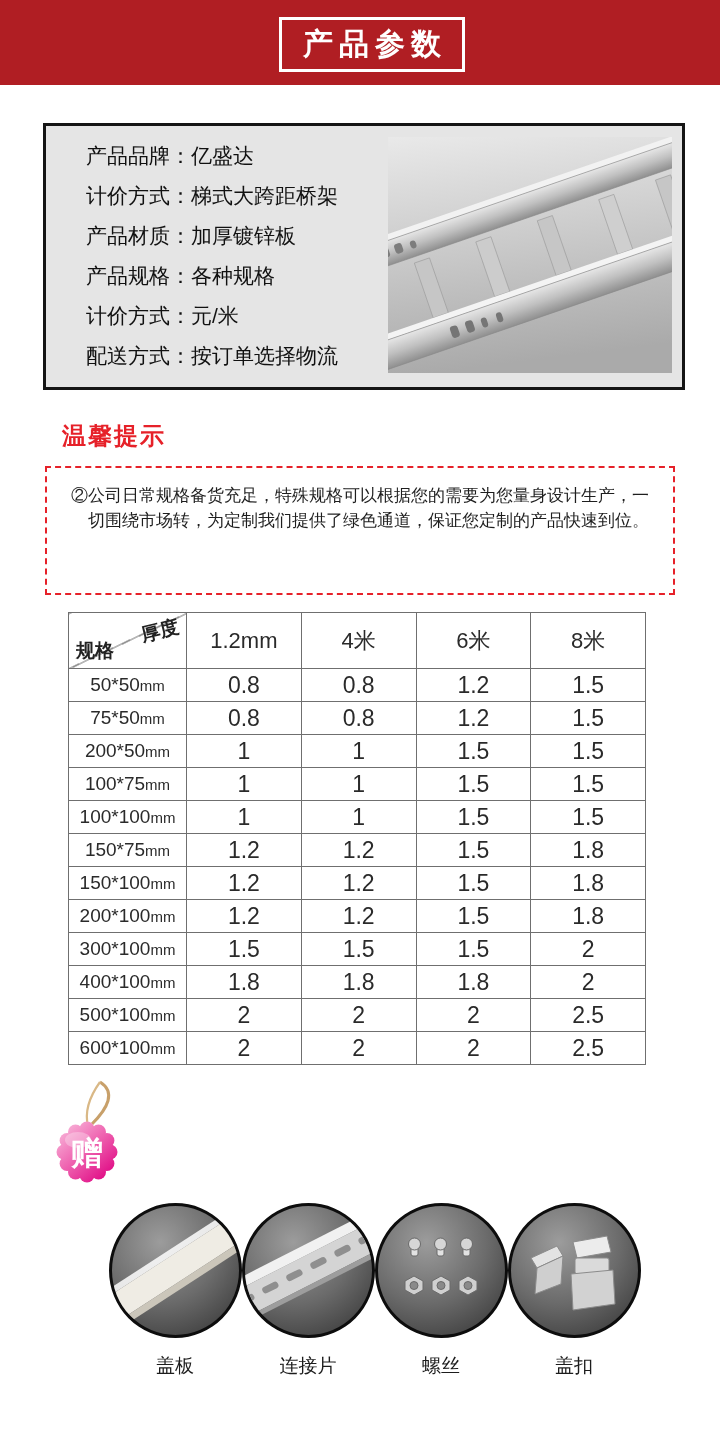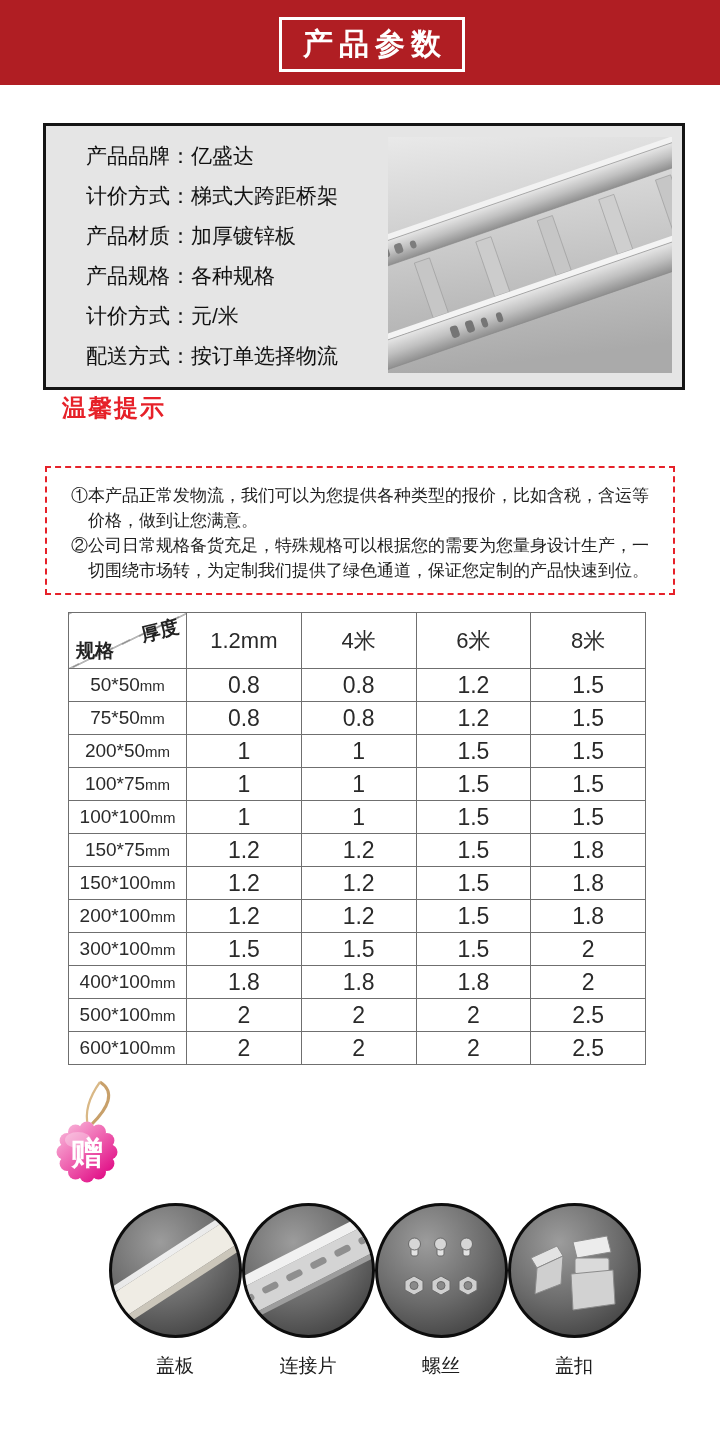--- a/index.html
+++ b/index.html
@@ -13,21 +13,21 @@
   .header-title{color:#ffffff;font-size:30px;font-weight:bold;letter-spacing:6px;padding-left:6px;}
 
   
   .info-box{position:absolute;left:43px;top:123px;width:642px;height:267px;box-sizing:border-box;
             border:3px solid #151515;background:#e5e5e5;}
   .info-rows{position:absolute;left:40px;top:10px;}
   .info-row{height:40px;line-height:40px;font-size:21px;color:#111;white-space:nowrap;}
   .photo-wrap{position:absolute;right:10px;top:11px;width:284px;height:236px;}
 
   
-  .tips-title{position:absolute;left:62px;top:392px;font-size:24px;font-weight:bold;color:#E62129;letter-spacing:2px;}
+  .tips-title{position:absolute;left:62px;top:420px;font-size:24px;font-weight:bold;color:#E62129;letter-spacing:2px;}
   .tips-box{position:absolute;left:45px;top:466px;width:630px;height:129px;box-sizing:border-box;
             border:2px dashed #E62129;padding:15px 20px 0 24px;}
   .tip{font-size:17px;line-height:25px;color:#1e1e1e;padding-left:17px;text-indent:-17px;}
 
   
   .spec-table{position:absolute;left:68px;top:612px;width:578px;border-collapse:collapse;table-layout:fixed;}
   .spec-table th,.spec-table td{border:1px solid #6f6f6f;padding:0;text-align:center;vertical-align:middle;}
   .spec-table tr{height:33px;}
   .spec-table tr.head-row{height:56px;}
   .corner-cell{position:relative;width:117px;
@@ -105,21 +105,20 @@
           <rect x="58" y="160" width="8" height="12" rx="3" fill="#757575"></rect>
           <rect x="74" y="162" width="6" height="10" rx="3" fill="#757575"></rect>
           <rect x="90" y="162" width="6" height="10" rx="3" fill="#757575"></rect>
         </g>
       </svg>
     </div>
   </div>
 
   <div class="tips-title">温馨提示</div>
   <div class="tips-box">
-    <div class="tip">①本产品正常发物流，我们可以为您提供各种类型的报价，比如含税，含运等价格，做到让您满意。</div>
     <div class="tip">②公司日常规格备货充足，特殊规格可以根据您的需要为您量身设计生产，一切围绕市场转，为定制我们提供了绿色通道，保证您定制的产品快速到位。</div>
   </div>
 
   <table class="spec-table">
     <tbody>
         <tr class="head-row">
       <th class="corner-cell">
         <span class="corner-top">厚度</span>
         <span class="corner-bottom">规格</span>
       </th>

